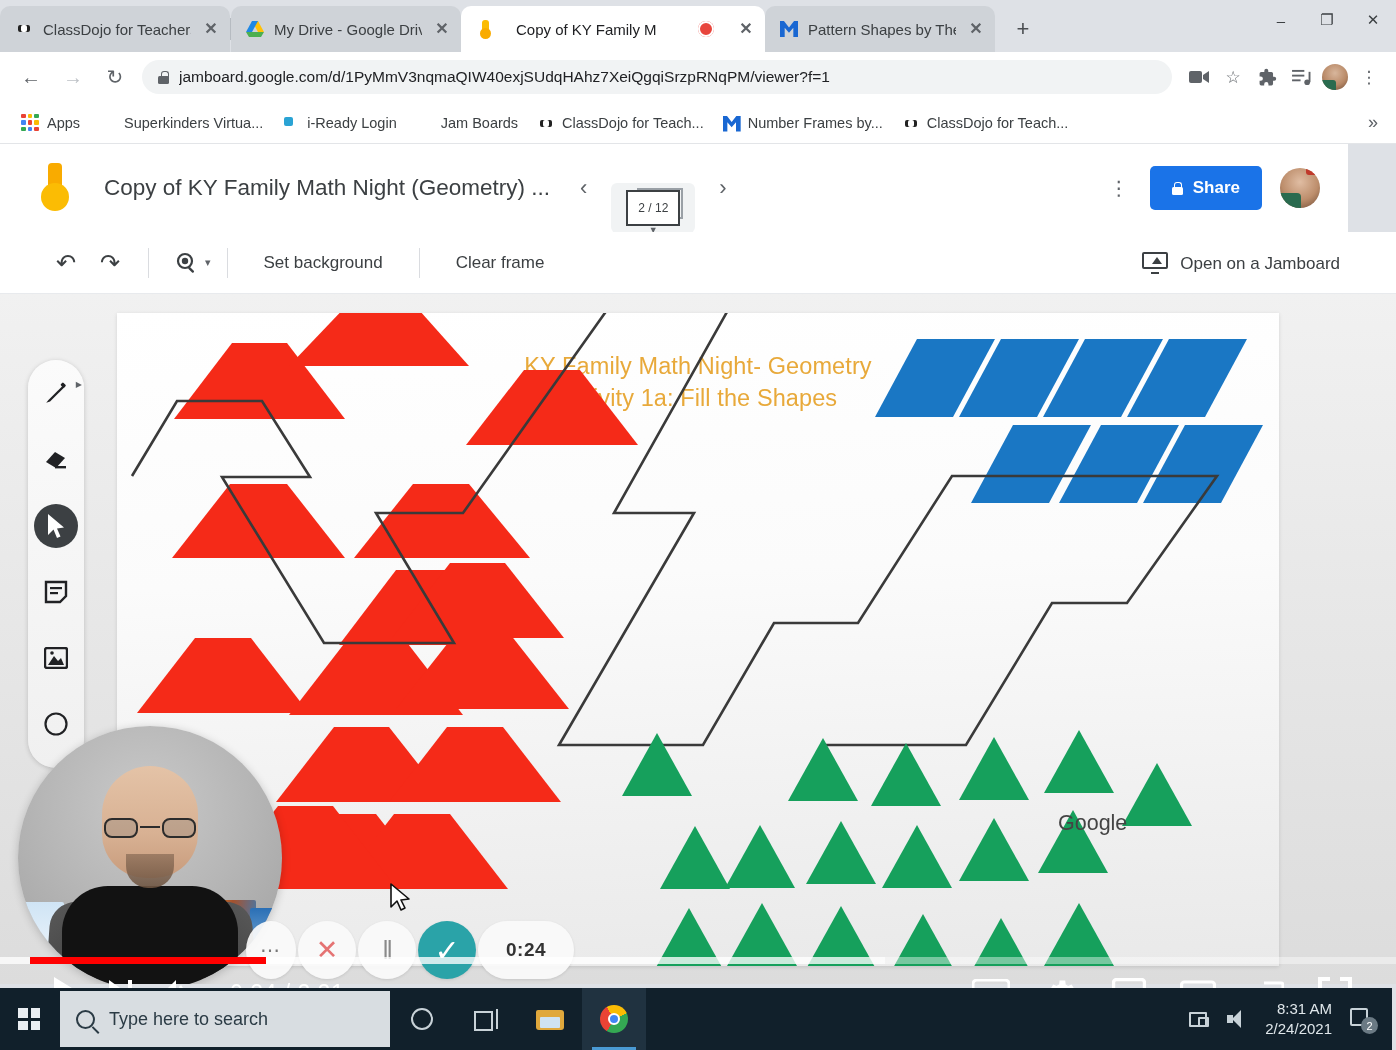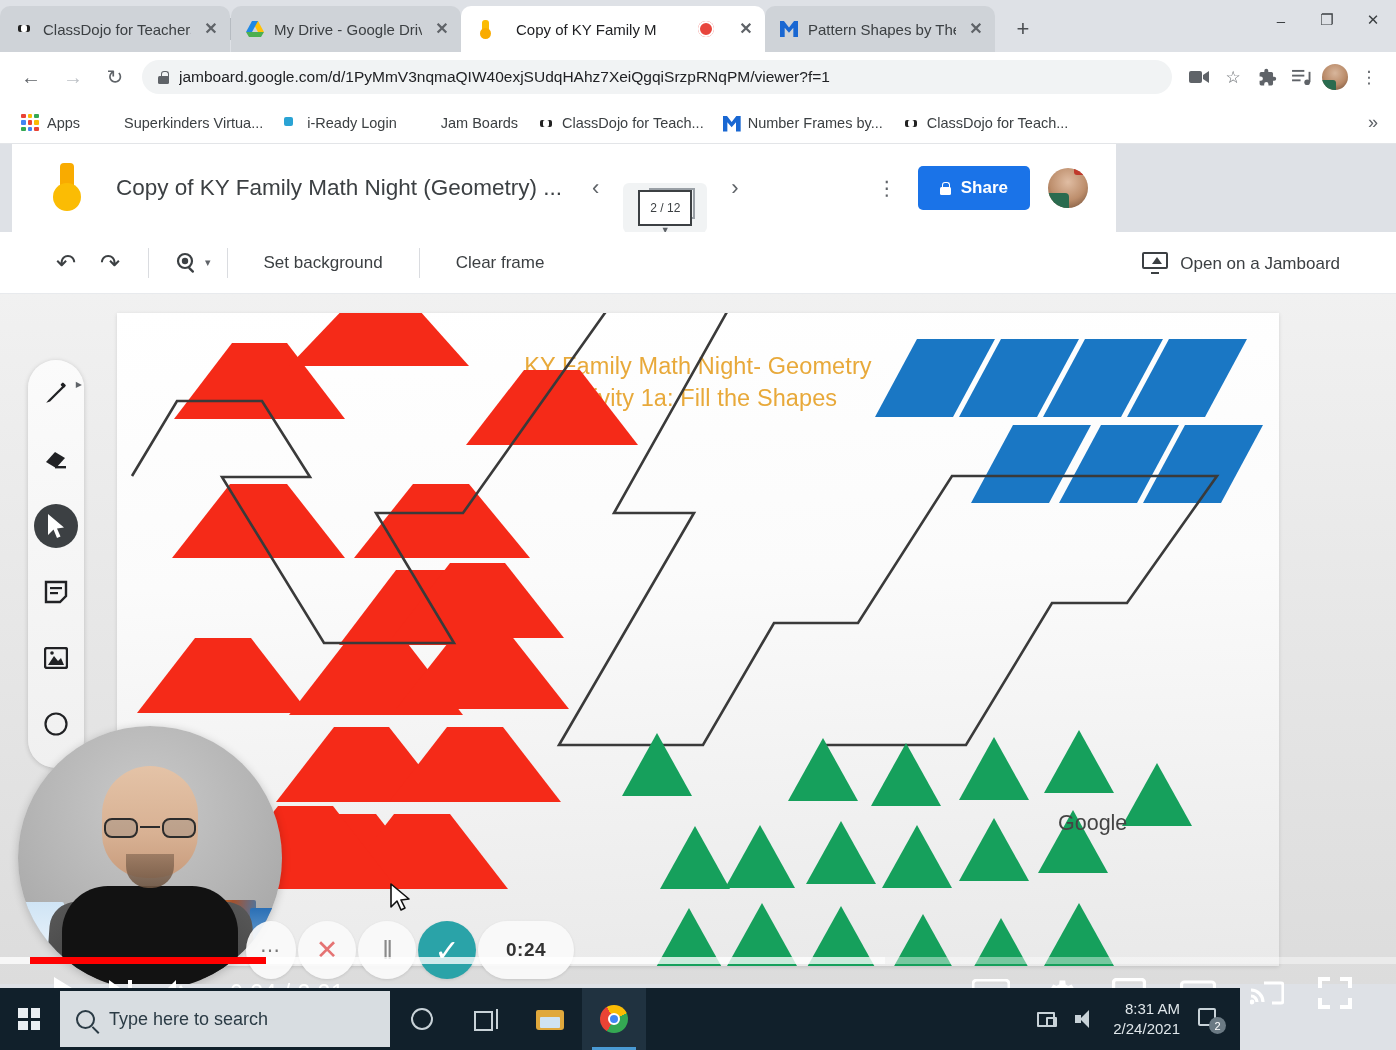--- a/index.html
+++ b/index.html
@@ -127,21 +127,21 @@
   .bm-more { margin-left: auto; color:#5f6368; font-size:18px; padding-right:6px; }
   .ico-sheets{width:16px;height:16px;background:#1a73e8;border-radius:2px;position:relative;}
   .ico-sheets::after{content:"";position:absolute;inset:3px;border-top:2px solid #fff;border-bottom:2px solid #fff;}
   .ico-iready{width:17px;height:17px;background:linear-gradient(135deg,#f5a623,#e07b2a);border-radius:3px;position:relative;}
   .ico-iready::after{content:"";position:absolute;left:3px;top:3px;width:9px;height:9px;background:#2aa3d4;border-radius:2px;}
   .ico-jamb{width:17px;height:17px;border-radius:50%;background:#3f3f3f;position:relative;}
   .ico-jamb::after{content:"";position:absolute;left:2px;top:7px;width:13px;height:3px;background:#fff;border-radius:2px;transform:rotate(-25deg);}
 
   
   .jamheader {
-    position: absolute; top: 144px; left: 12px; width: 1104px; height: 88px;
+    position: absolute; top: 144px; left: 0; width: 1348px; height: 88px;
     background: #fff; display: flex; align-items: center; padding: 0 18px;
   }
   .jam-logo { width: 42px; height: 50px; position: relative; margin-left: 16px; flex:none; }
   .jam-logo .bar { position:absolute; left:14px; top:0; width:14px; height:30px;
     background:#f9ab00; border-radius:4px 4px 0 0; }
   .jam-logo .ball { position:absolute; left:7px; top:20px; width:28px; height:28px;
     background:#fbbc04; border-radius:50%; }
   .jam-title {
     margin-left: 28px; font-size: 22.5px; color: #3c4043; white-space: nowrap;
   }
@@ -298,21 +298,21 @@
   }
   .seekbuf { position:absolute; left:0; top:0; height:7px; width: 885px; background: rgba(255,255,255,.62); }
   .seekprog { position:absolute; left: 30px; top: 0; height: 7px; width: 236px; background:#ff0000; }
   .vctrls-left { position:absolute; left: 52px; top: 28px; display:flex; align-items:center; gap: 26px; }
   .vctrls-right { position:absolute; right: 44px; top: 28px; display:flex; align-items:center; gap: 34px; }
   .vbtn { color:#fff; display:flex; align-items:center; justify-content:center; }
   .vtime { color:#fff; font-size: 23px; margin-left: 10px; letter-spacing:.5px; }
 
   
   .taskbar {
-    position:absolute; left:0; top: 988px; width: 1240px; height: 62px;
+    position:absolute; left:0; top: 988px; width: 1392px; height: 62px;
     background: #11202b; display:flex; align-items:center;
   }
   .startbtn { width: 58px; height:62px; display:flex;align-items:center;justify-content:center; }
   .winlogo { width: 22px; height:22px; display:grid; grid-template-columns:1fr 1fr;
     grid-template-rows:1fr 1fr; gap:3px; }
   .winlogo i { background:#e9eef2; display:block; }
   .searchbox {
     width: 330px; height: 56px; background:#d8dde1; margin-left: 2px;
     display:flex; align-items:center; gap:14px; padding: 0 16px;
     color:#2b3b45; font-size: 18px;

